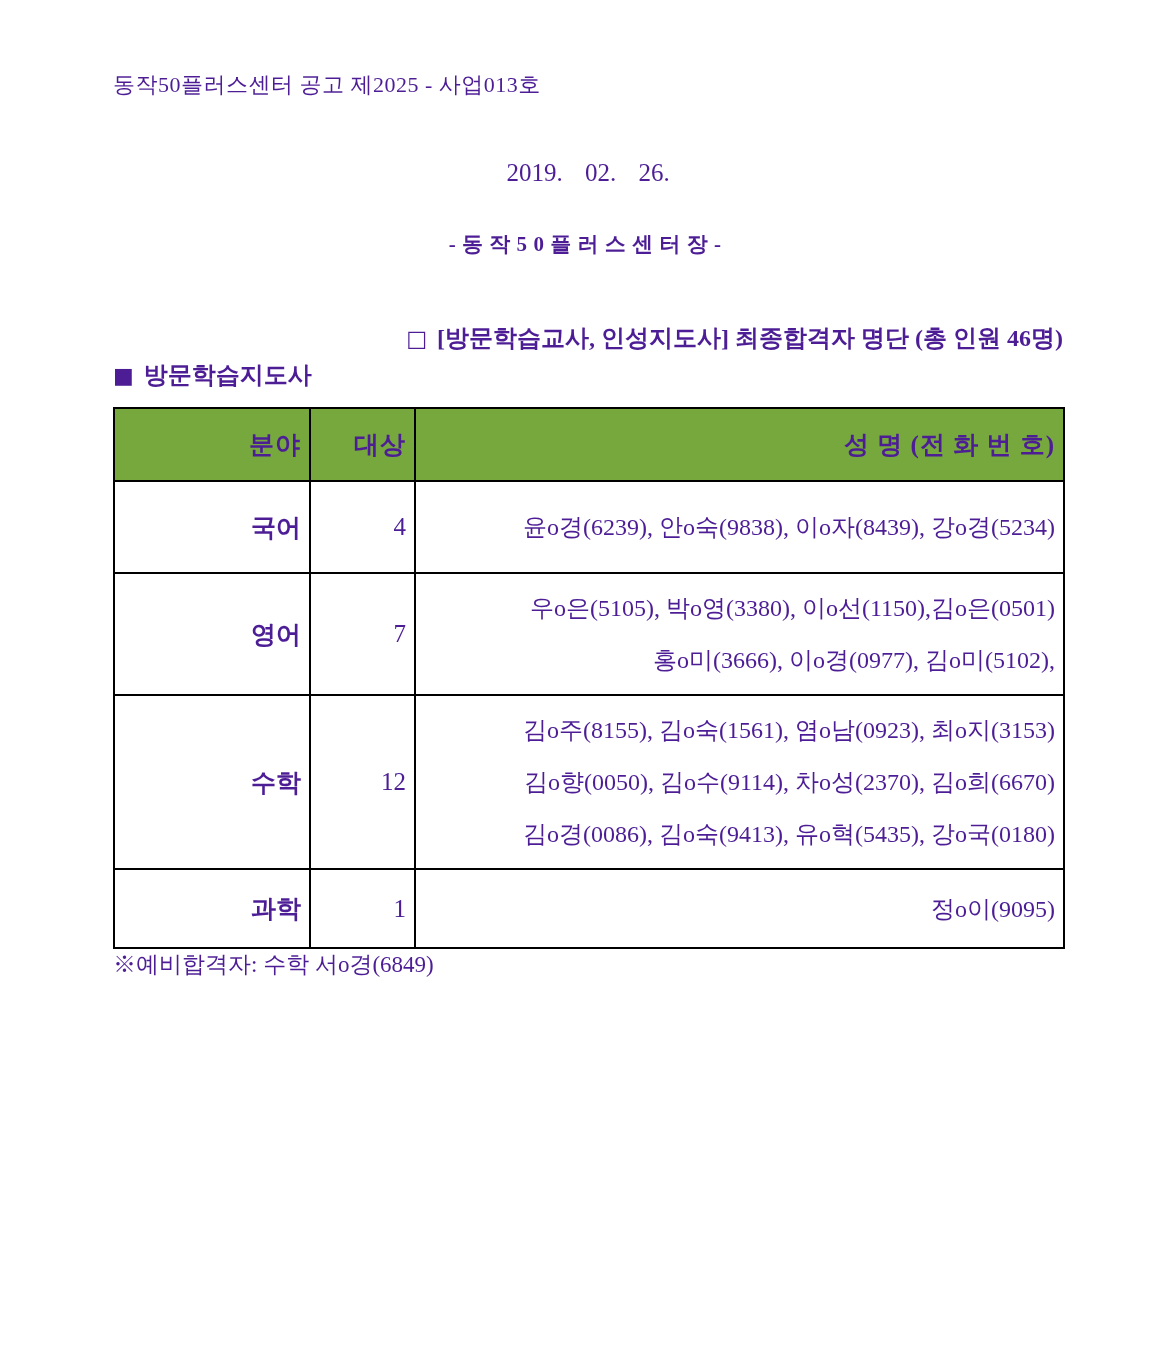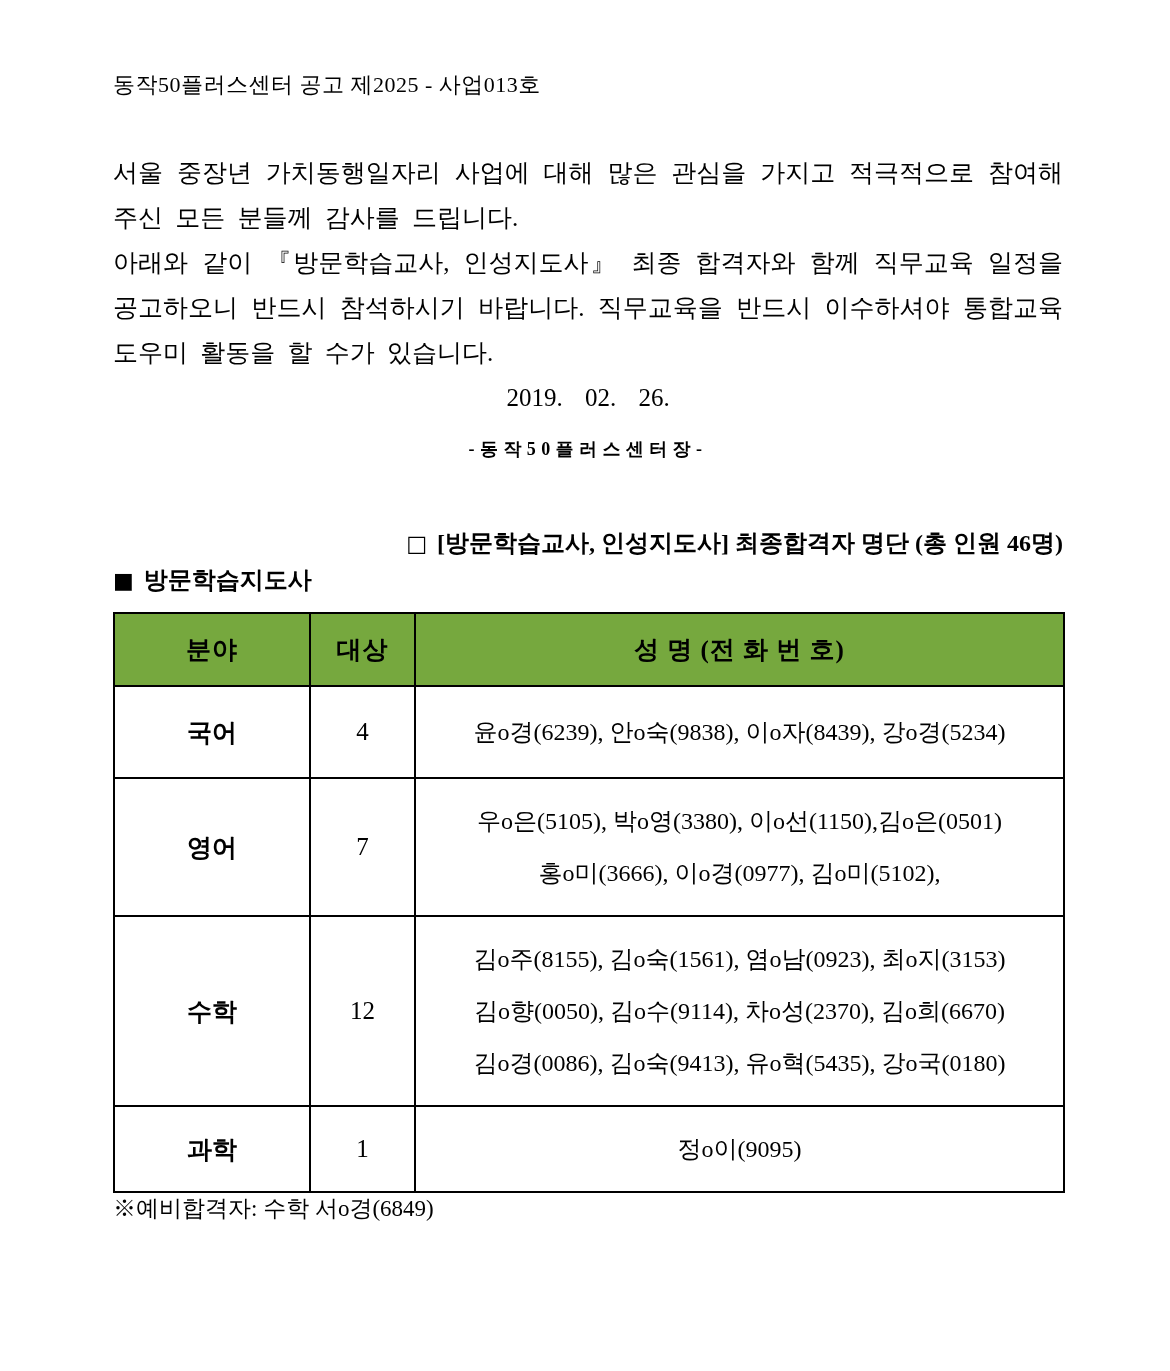--- a/index.html
+++ b/index.html
@@ -2,45 +2,45 @@
 <html><head>
 <meta charset="utf-8">
 <style>
   html,body{margin:0;padding:0;background:#ffffff;}
   .page{
     position:relative;
     width:1170px;height:1371px;
     box-sizing:border-box;
     padding:70px 107px 0 113px;
     background:#ffffff;
-    color:#000000;
+    color:#4c1d95;
     font-family:"Liberation Serif","DejaVu Serif",serif;
     overflow:hidden;
   }
   .doc-number{font-size:22px;line-height:30px;letter-spacing:0.5px;}
   .title{margin-top:50px;text-align:center;font-weight:bold;font-size:29px;line-height:46px;}
   .body-text{margin-top:44px;}
   .body-text p{margin:0;font-size:25px;line-height:45px;text-align:justify;word-spacing:6px;}
   .date-line{font-size:25px;line-height:45px;text-align:center;word-spacing:16px;}
-  .signature{margin-top:12px;font-size:18px;line-height:34px;font-weight:bold;text-align:center;letter-spacing:0.30em;}
+  .signature{margin-top:32px;font-size:21px;line-height:34px;font-weight:bold;text-align:center;letter-spacing:0.30em;}
   .heading{font-weight:bold;font-size:24px;line-height:34px;}
   .heading-1{margin-top:60px;text-align:right;}
   .heading-2{margin-top:2px;}
   .sq{font-family:"DejaVu Sans","Liberation Sans",sans-serif;font-size:22px;margin-right:10px;}
   table.pass-table{
     margin-top:14px;
     border-collapse:collapse;
     width:950px;
     table-layout:fixed;
   }
   .pass-table th,.pass-table td{
     border:2px solid #000000;
     vertical-align:middle;
-    text-align:center;
-    padding:16px;
+    text-align:right;
+    padding:8px;
   }
   .pass-table thead tr{height:73px;}
   .pass-table th{font-size:25px;font-weight:600;letter-spacing:1px;}
   .pass-table tbody tr:nth-child(1){height:92px;}
   .pass-table tbody tr:nth-child(2){height:112px;}
   .pass-table tbody tr:nth-child(3){height:163px;}
   .pass-table tbody tr:nth-child(4){height:79px;}
   .field-cell{font-size:25px;font-weight:600;}
   .count-cell{font-size:25px;}
   .names-cell{font-size:24px;}
@@ -50,24 +50,20 @@
 </head>
 <body>
 
 <div class="page">
 
   <div class="doc-number">동작50플러스센터 공고 제2025 - 사업013호</div>
 
   <div class="title">
   </div>
 
-  <div class="body-text">
-    <p>서울 중장년 가치동행일자리 사업에 대해 많은 관심을 가지고 적극적으로 참여해 주신 모든 분들께 감사를 드립니다.</p>
-    <p>아래와 같이 『방문학습교사, 인성지도사』 최종 합격자와 함께 직무교육 일정을 공고하오니 반드시 참석하시기 바랍니다. 직무교육을 반드시 이수하셔야 통합교육도우미 활동을 할 수가 있습니다.</p>
-  </div>
 
   <div class="date-line">2019. 02. 26.</div>
 
   <div class="signature">-동작50플러스센터장-</div>
 
   <div class="heading heading-1">
     <span class="sq">□</span><span>[방문학습교사, 인성지도사] 최종합격자 명단 (총 인원 46명)</span>
   </div>
 
   <div class="heading heading-2">

